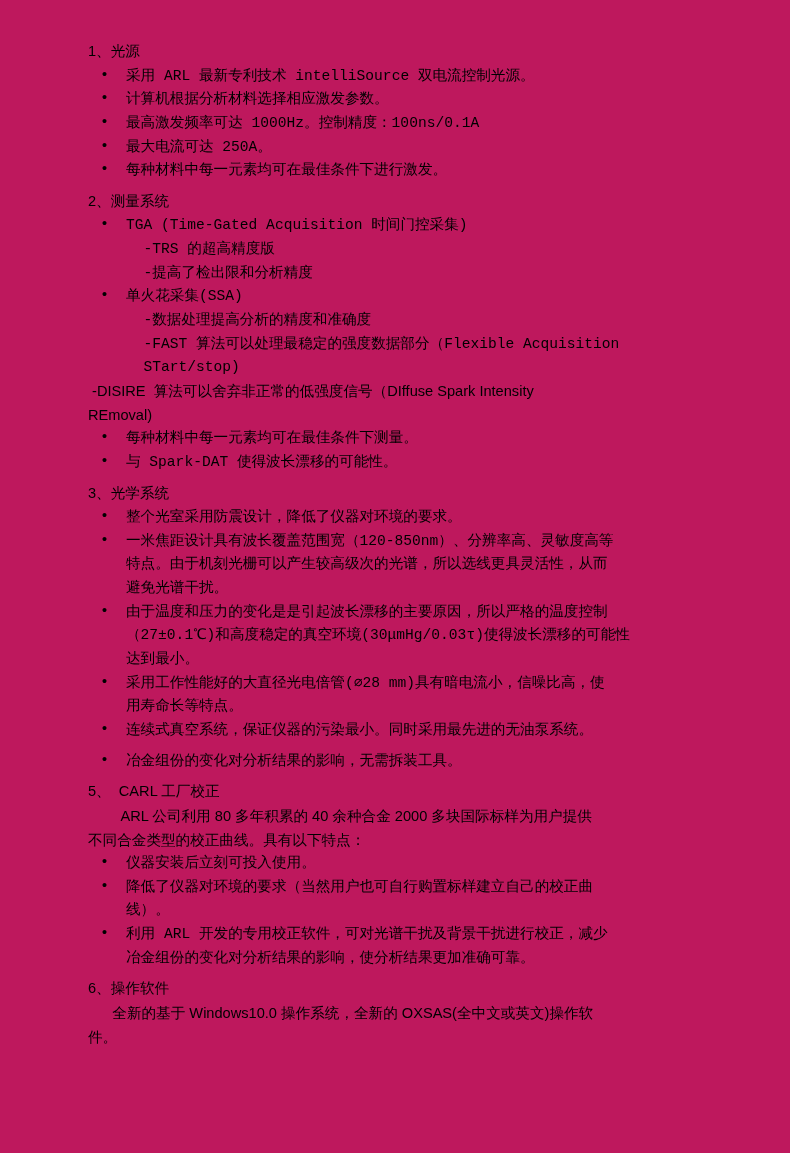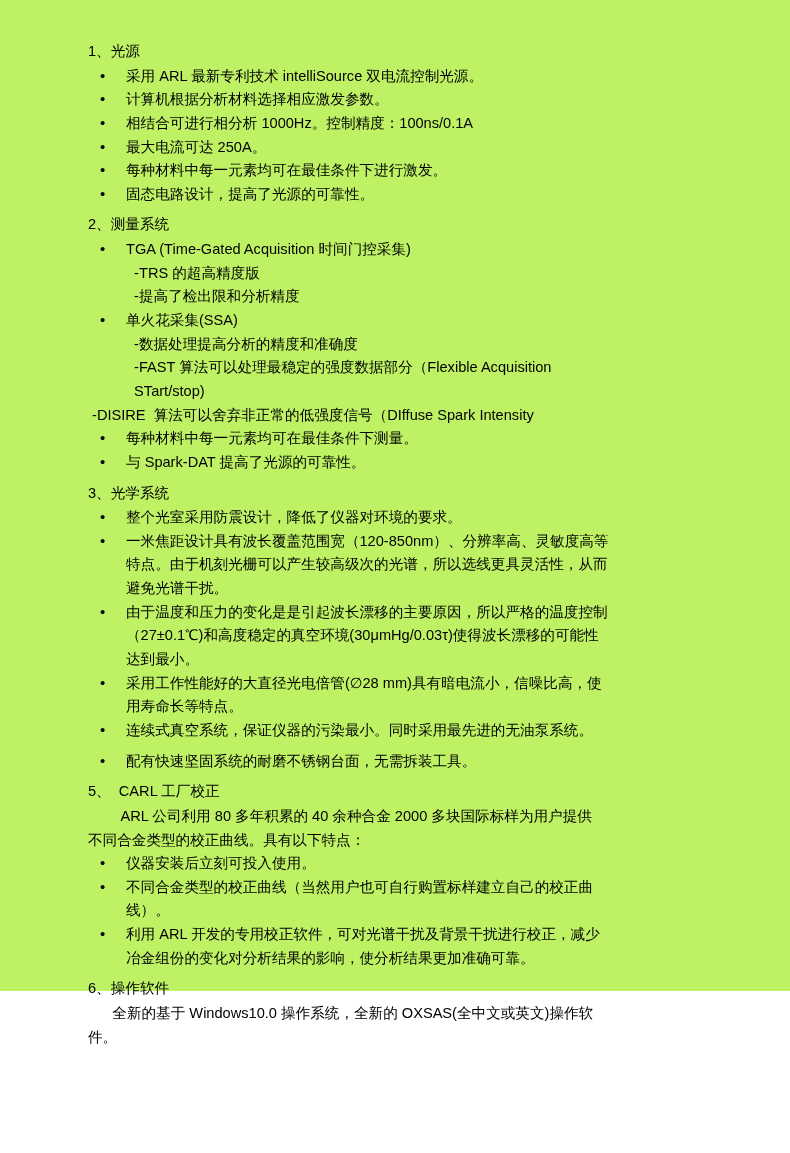--- a/index.html
+++ b/index.html
@@ -9,22 +9,22 @@
   }
   body {
     width: 790px;
     height: 1153px;
     font-family: "Liberation Sans", sans-serif;
     color: #000000;
   }
   .page {
     position: relative;
     width: 790px;
-    height: 991px;
-    background: #bef264;
+    height: 1153px;
+    background: #be185d;
     box-sizing: border-box;
     padding: 40px 58px 30px 88px;
   }
   .doc {
     font-size: 14.6px;
     line-height: 1.62;
   }
   .section {
     margin: 0;
   }
@@ -41,20 +41,21 @@
   ul.bullets {
     list-style: none;
     margin: 0;
     padding: 0;
   }
   ul.bullets > li {
     position: relative;
     padding-left: 38px;
     margin: 0;
     white-space: pre-wrap;
+    font-family: Liberation Mono, monospace;
   }
   ul.bullets > li::before {
     content: "\2022";
     position: absolute;
     left: 12px;
     top: -1px;
     font-size: 15px;
     line-height: 1.62;
   }
   .para {
@@ -67,42 +68,42 @@
 <body>
 
 <div class="page">
   <div class="doc">
 
     <div class="section">
       <p class="heading">1、光源</p>
       <ul class="bullets">
         <li>采用 ARL 最新专利技术 intelliSource 双电流控制光源。</li>
         <li>计算机根据分析材料选择相应激发参数。</li>
-        <li>相结合可进行相分析 1000Hz。控制精度：100ns/0.1A</li>
+        <li>最高激发频率可达 1000Hz。控制精度：100ns/0.1A</li>
         <li>最大电流可达 250A。</li>
         <li>每种材料中每一元素均可在最佳条件下进行激发。</li>
-        <li>固态电路设计，提高了光源的可靠性。</li>
       </ul>
     </div>
 
     <div class="section">
       <p class="heading">2、测量系统</p>
       <ul class="bullets">
         <li>TGA (Time-Gated Acquisition 时间门控采集)
   -TRS 的超高精度版
   -提高了检出限和分析精度</li>
         <li>单火花采集(SSA)
   -数据处理提高分析的精度和准确度
   -FAST 算法可以处理最稳定的强度数据部分（Flexible Acquisition
   STart/stop)</li>
       </ul>
       <p class="para"> -DISIRE  算法可以舍弃非正常的低强度信号（DIffuse Spark Intensity</p>
+      <p class="para">REmoval)</p>
       <ul class="bullets">
         <li>每种材料中每一元素均可在最佳条件下测量。</li>
-        <li>与 Spark-DAT 提高了光源的可靠性。</li>
+        <li>与 Spark-DAT 使得波长漂移的可能性。</li>
       </ul>
     </div>
 
     <div class="section">
       <p class="heading">3、光学系统</p>
       <ul class="bullets">
         <li>整个光室采用防震设计，降低了仪器对环境的要求。</li>
         <li>一米焦距设计具有波长覆盖范围宽（120-850nm）、分辨率高、灵敏度高等
 特点。由于机刻光栅可以产生较高级次的光谱，所以选线更具灵活性，从而
 避免光谱干扰。</li>
@@ -110,31 +111,31 @@
 （27±0.1℃)和高度稳定的真空环境(30μmHg/0.03τ)使得波长漂移的可能性
 达到最小。</li>
         <li>采用工作性能好的大直径光电倍管(∅28 mm)具有暗电流小，信噪比高，使
 用寿命长等特点。</li>
         <li>连续式真空系统，保证仪器的污染最小。同时采用最先进的无油泵系统。</li>
       </ul>
     </div>
 
     <div class="section">
       <ul class="bullets">
-        <li>配有快速坚固系统的耐磨不锈钢台面，无需拆装工具。</li>
+        <li>冶金组份的变化对分析结果的影响，无需拆装工具。</li>
       </ul>
     </div>
 
     <div class="section">
       <p class="heading">5、  CARL 工厂校正</p>
       <p class="para">        ARL 公司利用 80 多年积累的 40 余种合金 2000 多块国际标样为用户提供
 不同合金类型的校正曲线。具有以下特点：</p>
       <ul class="bullets">
         <li>仪器安装后立刻可投入使用。</li>
-        <li>不同合金类型的校正曲线（当然用户也可自行购置标样建立自己的校正曲
+        <li>降低了仪器对环境的要求（当然用户也可自行购置标样建立自己的校正曲
 线）。</li>
         <li>利用 ARL 开发的专用校正软件，可对光谱干扰及背景干扰进行校正，减少
 冶金组份的变化对分析结果的影响，使分析结果更加准确可靠。</li>
       </ul>
     </div>
 
     <div class="section">
       <p class="heading">6、操作软件</p>
       <p class="para">      全新的基于 Windows10.0 操作系统，全新的 OXSAS(全中文或英文)操作软
 件。</p>

